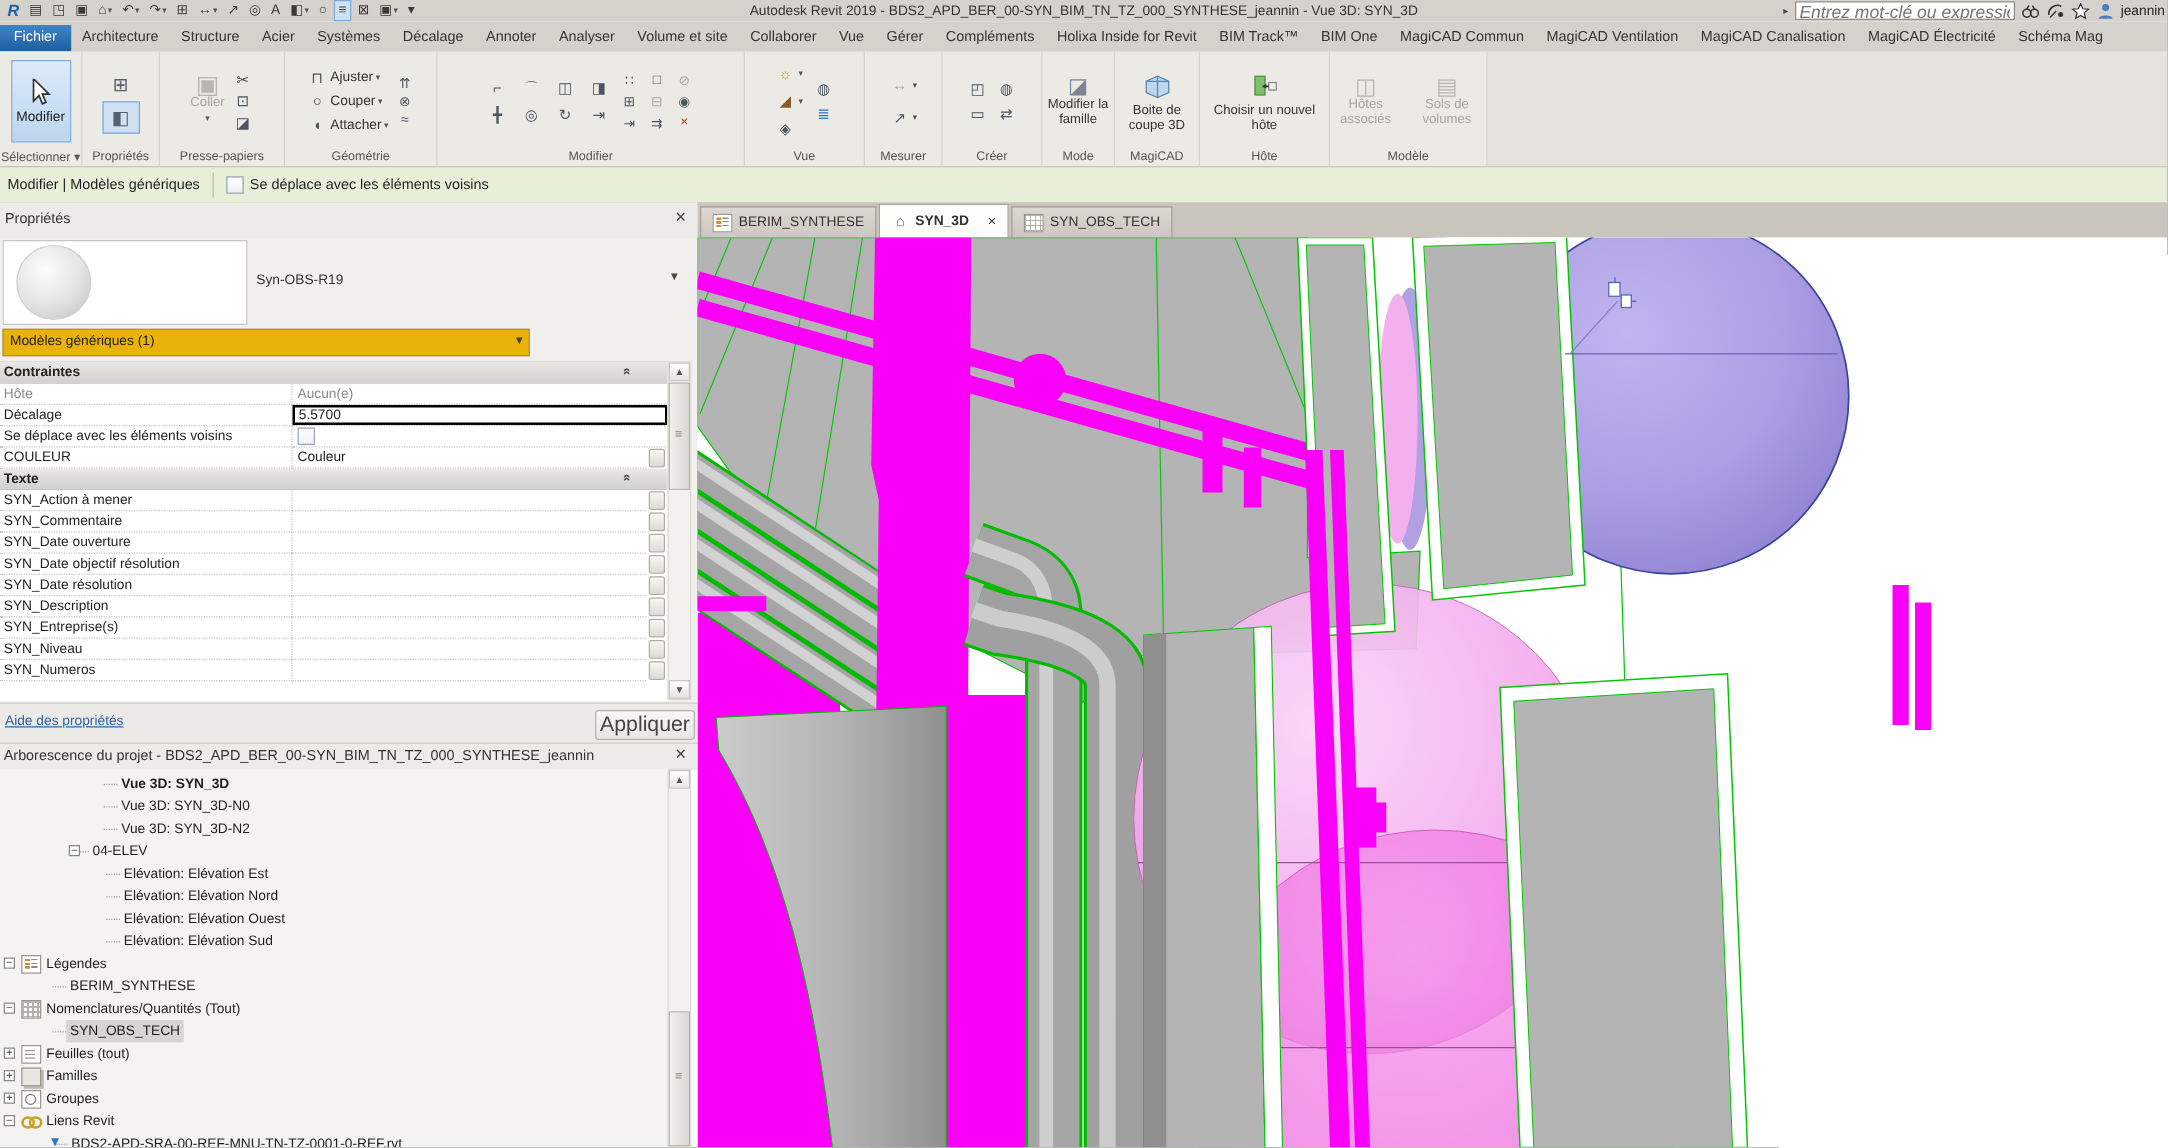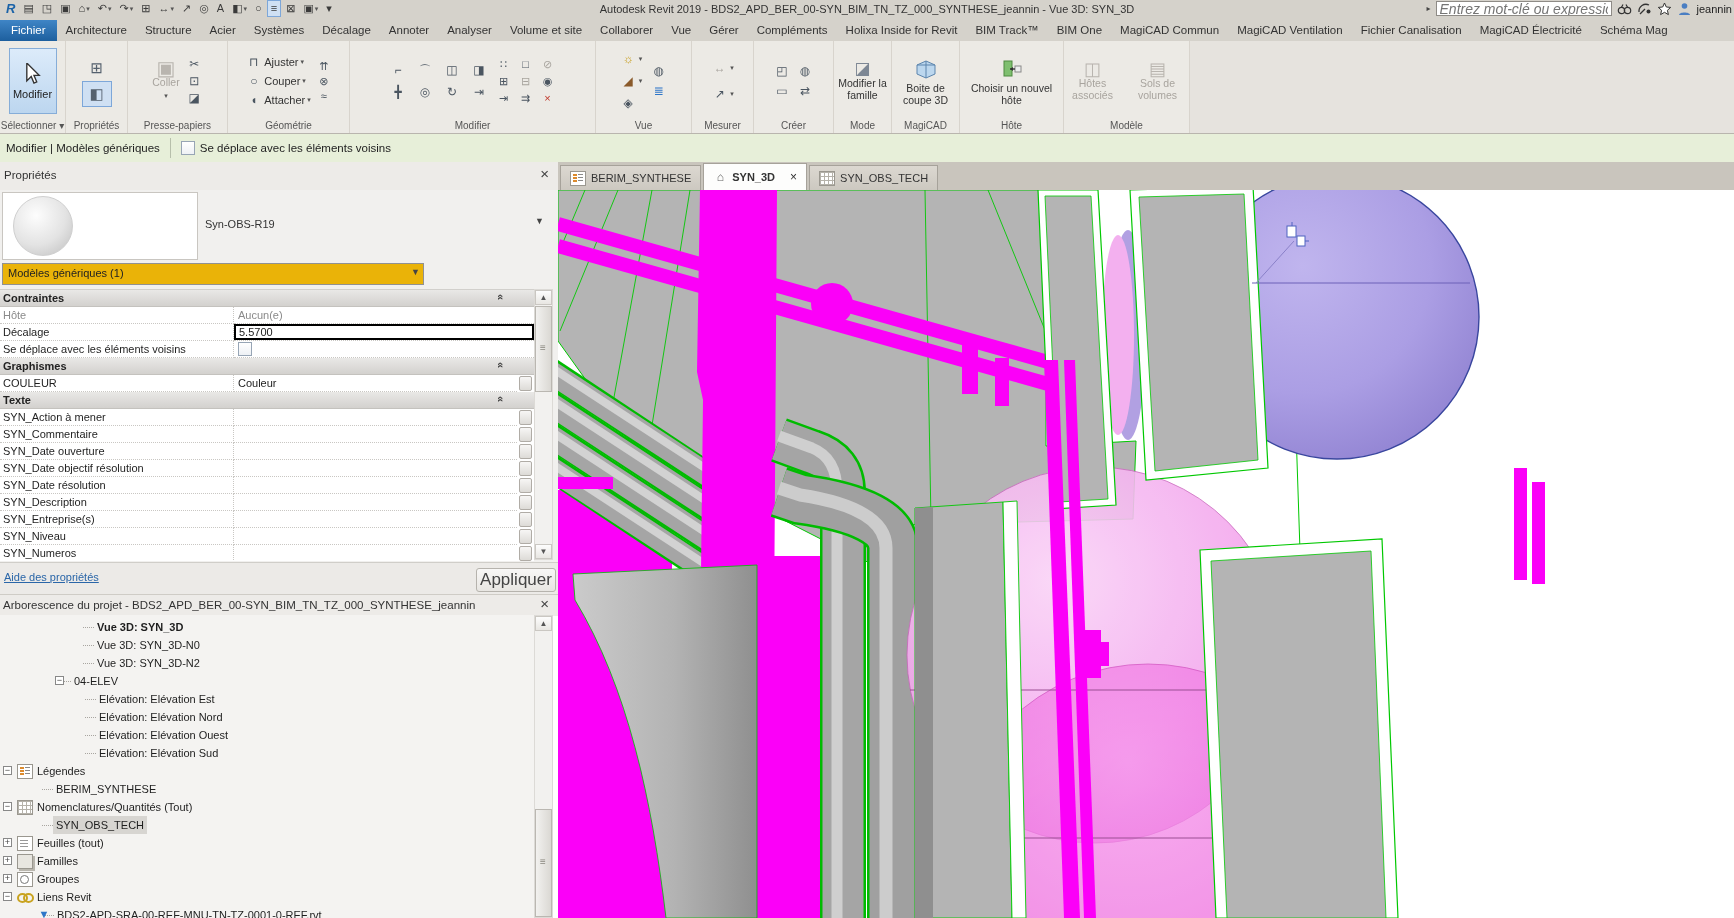--- a/index.html
+++ b/index.html
@@ -177,21 +177,21 @@
       <div class="mtab">Volume et site</div>
       <div class="mtab">Collaborer</div>
       <div class="mtab">Vue</div>
       <div class="mtab">Gérer</div>
       <div class="mtab">Compléments</div>
       <div class="mtab">Holixa Inside for Revit</div>
       <div class="mtab">BIM Track™</div>
       <div class="mtab">BIM One</div>
       <div class="mtab">MagiCAD Commun</div>
       <div class="mtab">MagiCAD Ventilation</div>
-      <div class="mtab">Fichier Canalisation</div>
+      <div class="mtab">MagiCAD Canalisation</div>
       <div class="mtab">MagiCAD Électricité</div>
       <div class="mtab">Schéma Mag</div>
     </div>
 
 <div id="ribbon">
   <div class="rpanel" style="width:66px">
     <div class="rbody">
       <div id="btn-modify-big">
         <svg width="16" height="22" viewBox="0 0 11 16">
               <path d="M1,0 L1,13 L4.2,9.8 L6.2,14.6 L8.2,13.7 L6.2,9 L10,9 Z" fill="#fff" stroke="#333" stroke-width="1"></path>
@@ -443,24 +443,20 @@
           <span class="pname">Décalage</span>
           <span class="pval">
             <div class="editbox">5.5700</div>
           </span>
         </div>
         <div class="prow">
           <span class="pname">Se déplace avec les éléments voisins</span>
           <span class="pval">
             <span class="cb"></span>
           </span>
-        </div>
-        <div class="prow pgroup">
-          <span class="gname">Graphismes</span>
-          <span class="chev">«</span>
         </div>
         <div class="prow">
           <span class="pname">COULEUR</span>
           <span class="pval">
             <span>Couleur</span>
           </span>
           <span class="assoc"></span>
         </div>
         <div class="prow pgroup">
           <span class="gname">Texte</span>

